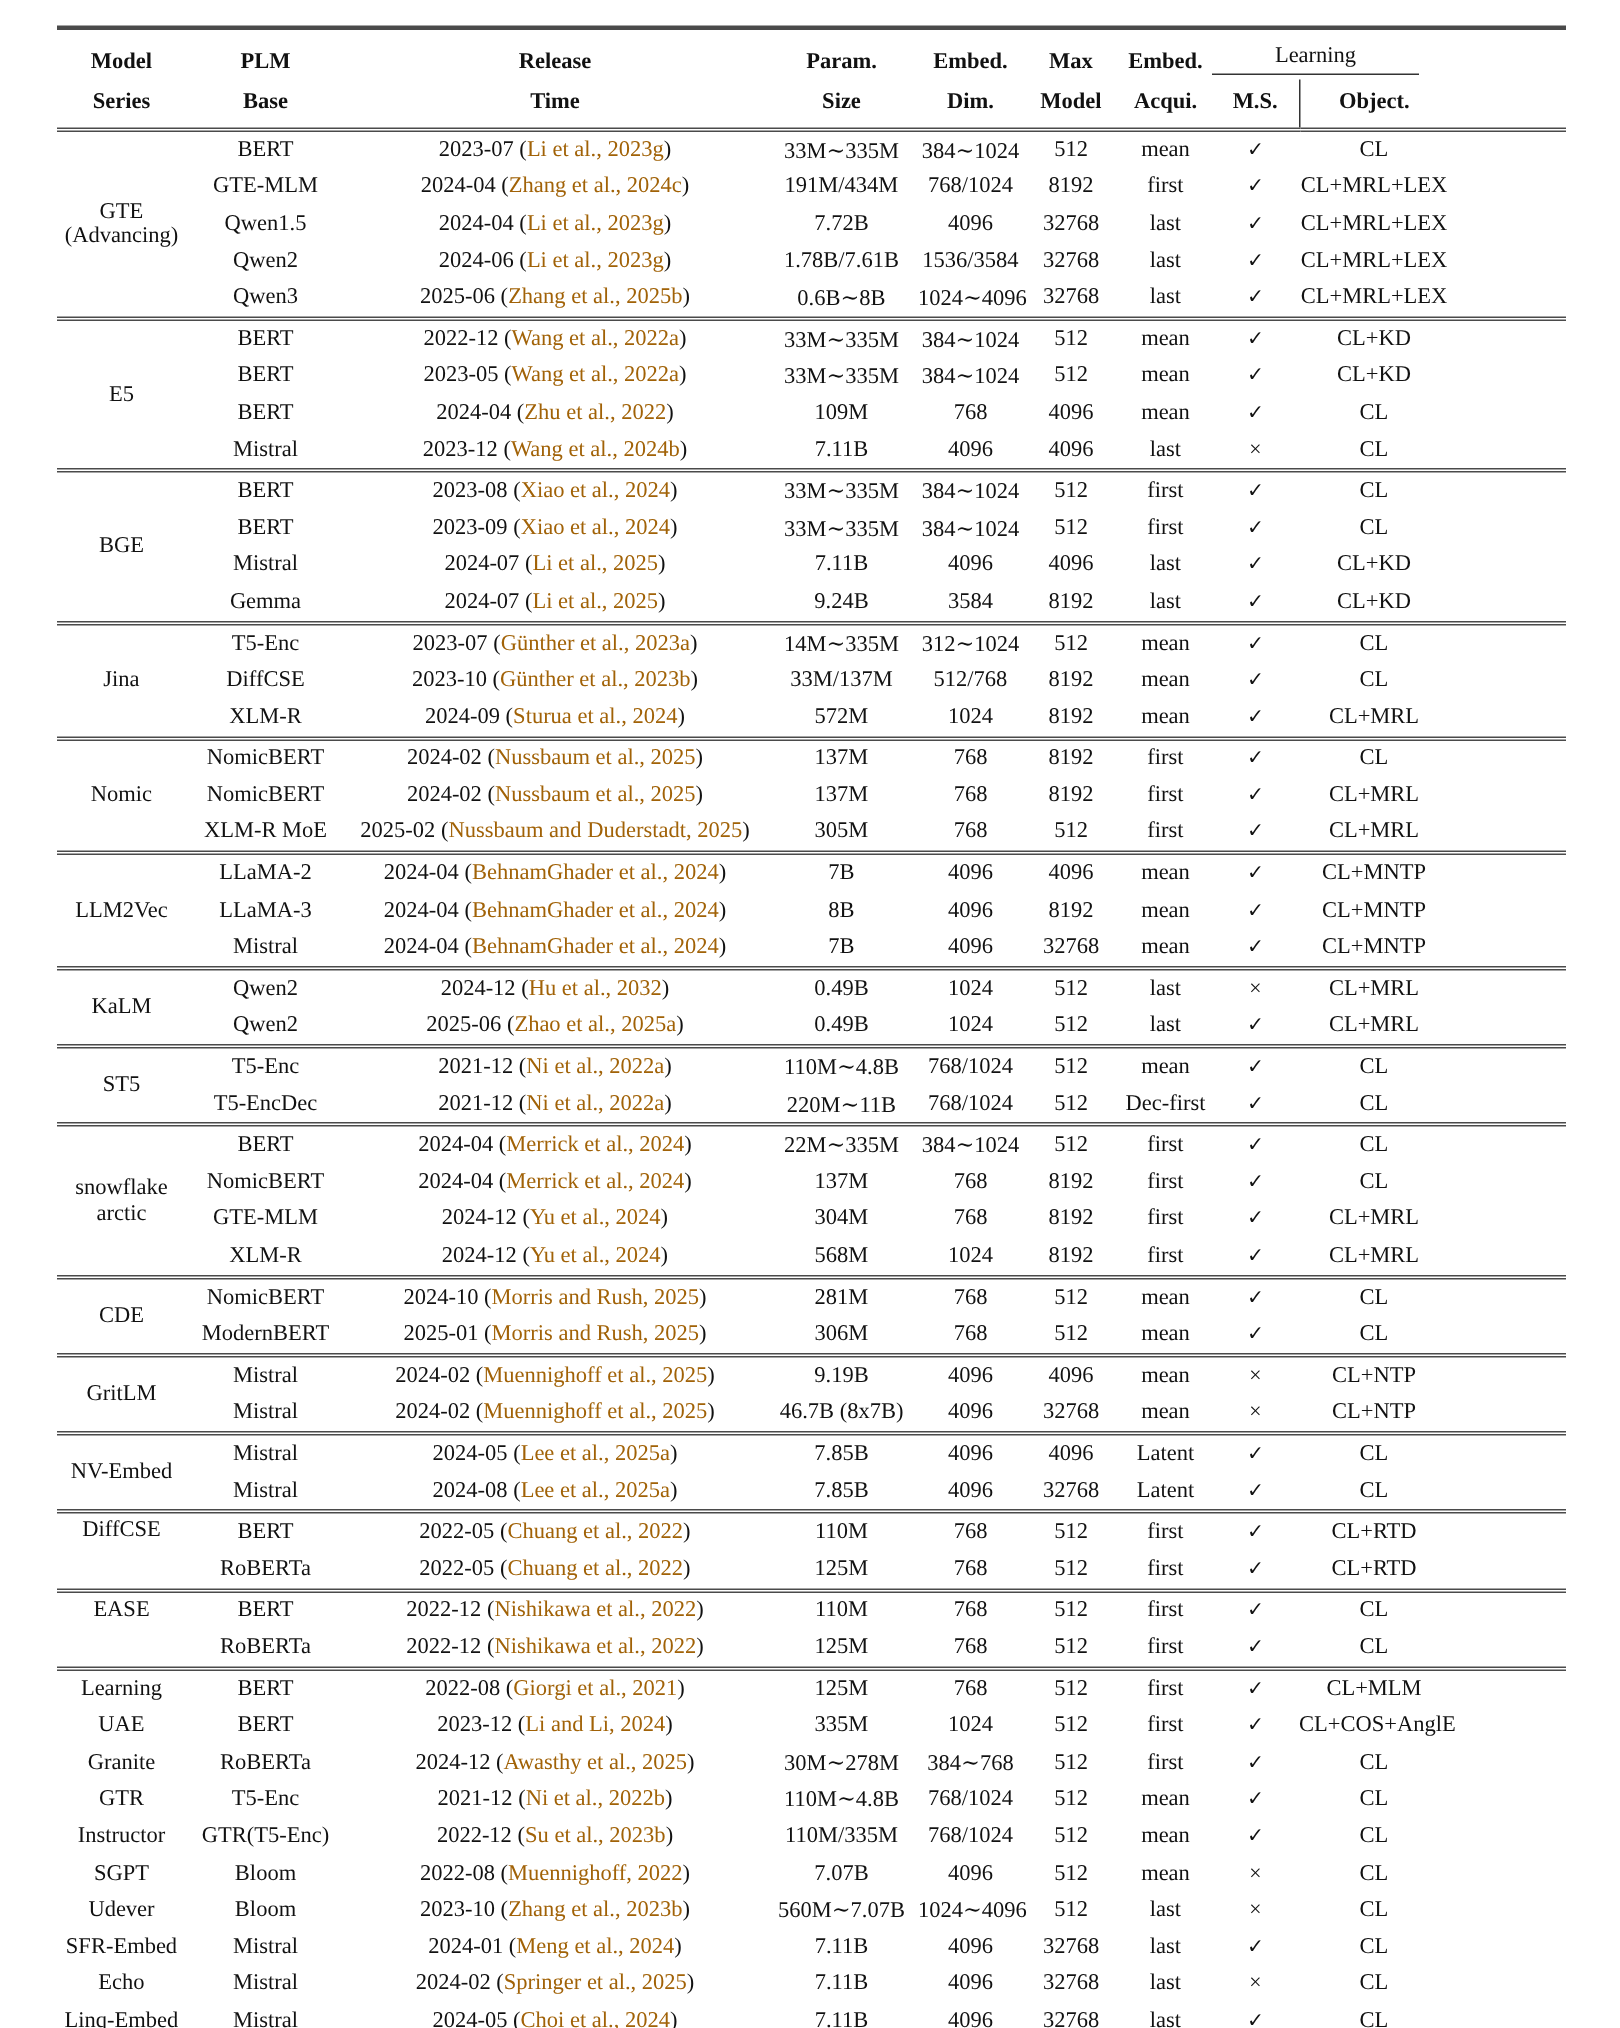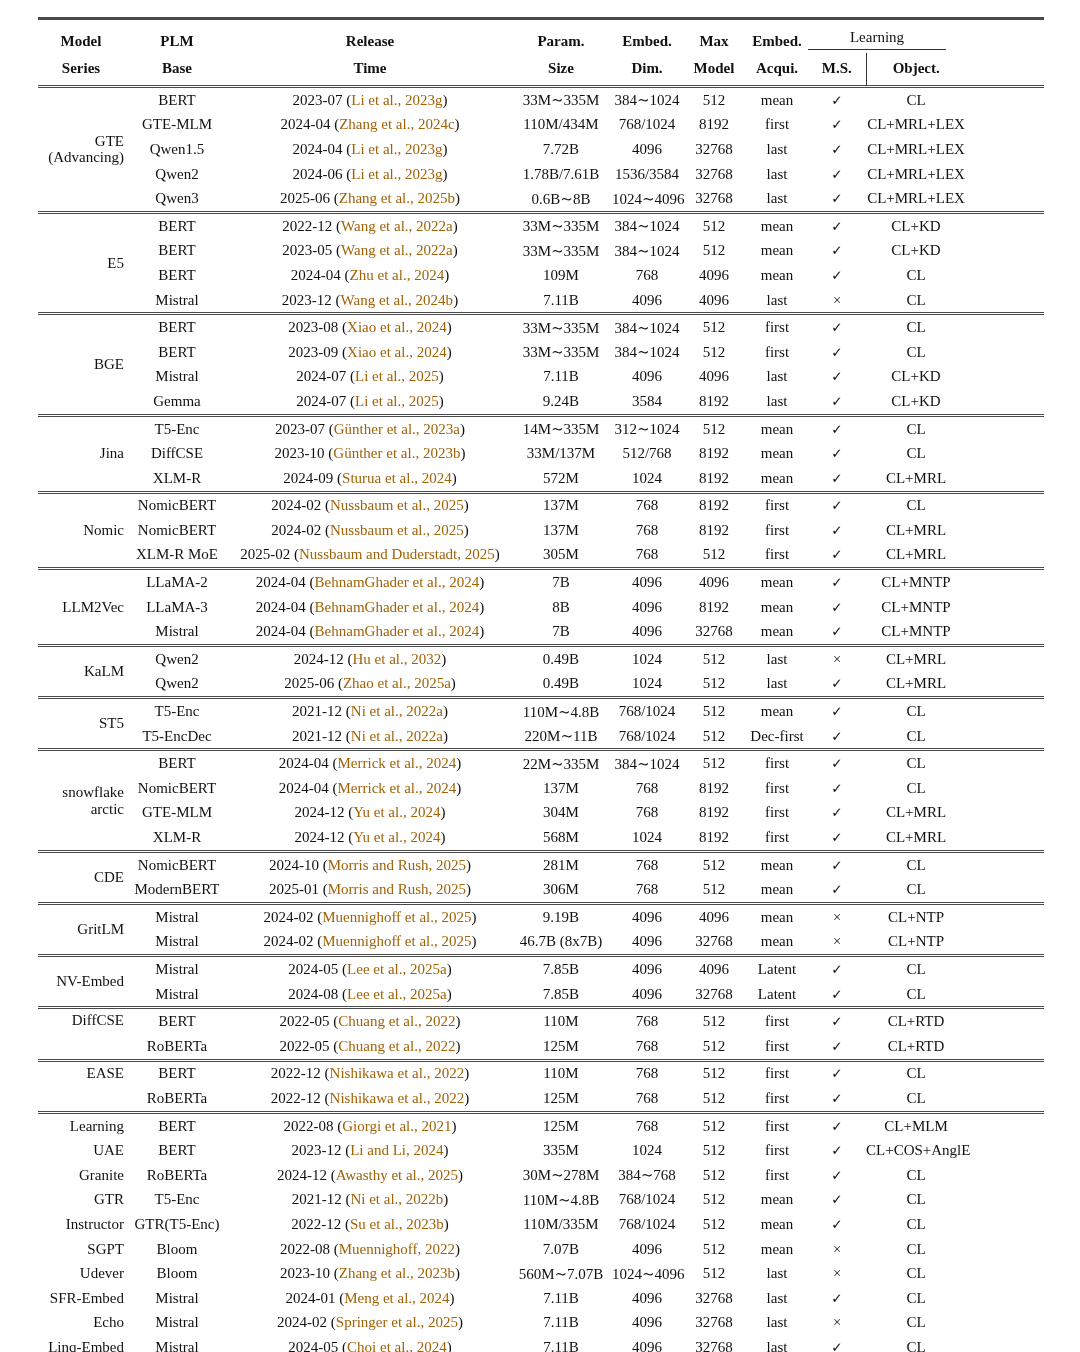--- a/index.html
+++ b/index.html
@@ -18,21 +18,21 @@
   thead tr.hrow1 th{height:30px;vertical-align:bottom;padding-bottom:3px;}
   thead tr.hrow2 th{height:30px;vertical-align:middle;border-bottom:3px double #4a4a4a;padding-bottom:2px;}
   .learning-th{vertical-align:bottom;padding-bottom:0;}
   .learning-underline{
     width:138px;border-bottom:1.4px solid #333;
     padding-bottom:3px;font-weight:normal;
   }
   .ms-h{border-right:1.4px solid #333;text-align:center;}
   tbody td{height:24.6px;vertical-align:middle;}
   tr.group-sep > td{border-top:3px double #4a4a4a;}
-  .series-cell div{line-height:1.12;text-align:right;}
+  .series-cell div{line-height:1.12;}
   .valign-top{vertical-align:top;padding-top:3px;}
   .cite{color:#a16207;}
   .sym-check{font-family:"DejaVu Sans",sans-serif;font-size:13.5px;}
   .sym-cross{font-size:14.5px;}
 </style>
 </head>
 <body>
 
 <div class="table-wrap">
   <table>
@@ -88,21 +88,21 @@
           <td>384∼1024</td>
           <td>512</td>
           <td>mean</td>
           <td><span class="sym-check">✓</span></td>
           <td>CL</td>
           <td></td>
         </tr>
         <tr>
           <td>GTE-MLM</td>
           <td>2024-04 (<span class="cite">Zhang et al., 2024c</span>)</td>
-          <td>110M/434M</td>
+          <td>191M/434M</td>
           <td>768/1024</td>
           <td>8192</td>
           <td>first</td>
           <td><span class="sym-check">✓</span></td>
           <td>CL+MRL+LEX</td>
           <td></td>
         </tr>
         <tr>
           <td>Qwen1.5</td>
           <td>2024-04 (<span class="cite">Li et al., 2023g</span>)</td>
@@ -156,21 +156,21 @@
           <td>33M∼335M</td>
           <td>384∼1024</td>
           <td>512</td>
           <td>mean</td>
           <td><span class="sym-check">✓</span></td>
           <td>CL+KD</td>
           <td></td>
         </tr>
         <tr>
           <td>BERT</td>
-          <td>2024-04 (<span class="cite">Zhu et al., 2024</span>)</td>
+          <td>2024-04 (<span class="cite">Zhu et al., 2022</span>)</td>
           <td>109M</td>
           <td>768</td>
           <td>4096</td>
           <td>mean</td>
           <td><span class="sym-check">✓</span></td>
           <td>CL</td>
           <td></td>
         </tr>
         <tr>
           <td>Mistral</td>

